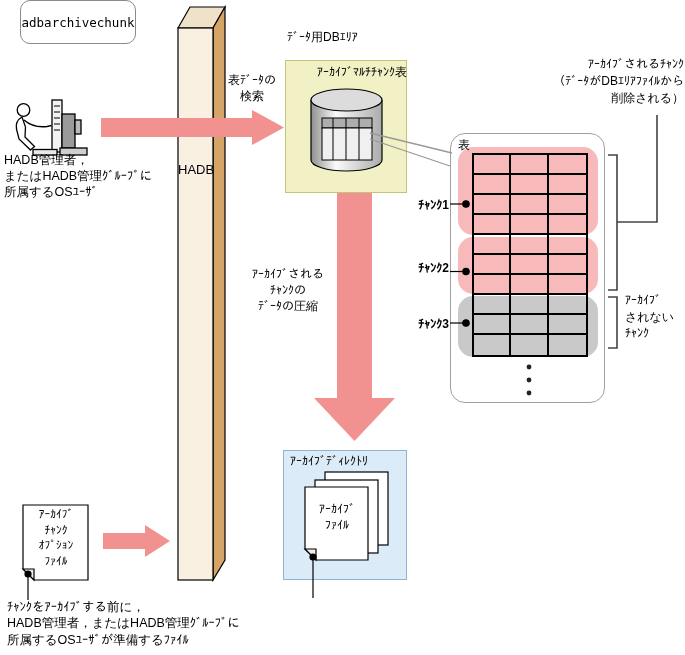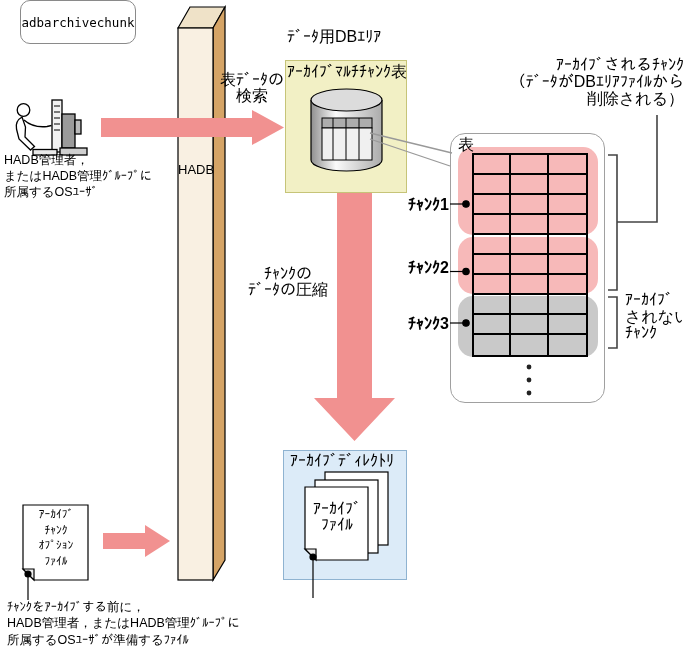--- a/index.html
+++ b/index.html
@@ -28,21 +28,21 @@
   
   .grid{left:472px;top:153px;width:116px;height:204px;display:grid;
         grid-auto-rows:1fr;border:2px solid #000;z-index:6;}
   .cell{border-right:2px solid #000;border-bottom:2px solid #000;}
   .cell:nth-child(3n){border-right:0;}
   .cell:nth-last-child(-n+3){border-bottom:0;}
 
   svg.layer{position:absolute;left:0;top:0;z-index:5;pointer-events:none;}
 
   
-  .txt{position:absolute;z-index:10;font-size:16px;line-height:16px;white-space:nowrap;}
+  .txt{position:absolute;z-index:10;font-size:12px;line-height:16px;white-space:nowrap;}
   .bubble{left:59px;top:67px;width:114px;height:42px;background:#fff;border:1.5px solid #8a8a8a;
           border-radius:10px;display:flex;align-items:center;justify-content:center;
           font-family:"DejaVu Sans Mono","Liberation Mono",monospace;font-size:12.5px;z-index:10;}
   .actor-label{left:4px;top:152px;font-size:12.5px;}
   .hadb-label{left:178px;top:162px;width:35px;text-align:right;font-size:13px;}
   .search-label{left:219px;top:72px;width:66px;text-align:center;}
   .db-title{left:287px;top:29px;}
   .archive-table-label{left:285px;top:64px;width:122px;text-align:right;}
   .archived-note{left:504px;top:56px;width:180px;text-align:right;line-height:17px;}
   .table-title{left:458px;top:137px;}
@@ -223,20 +223,21 @@
   <div class="txt chunk-label c2">ﾁｬﾝｸ2</div>
   <div class="txt chunk-label c3">ﾁｬﾝｸ3</div>
 
   <div class="txt not-archived-note">
     <div>ｱｰｶｲﾌﾞ</div>
     <div>されない</div>
     <div>ﾁｬﾝｸ</div>
   </div>
 
   <div class="txt compress-note">
+    <div>ｱｰｶｲﾌﾞされる</div>
     <div>ﾁｬﾝｸの</div>
     <div>ﾃﾞｰﾀの圧縮</div>
   </div>
 
   <div class="txt dir-title">ｱｰｶｲﾌﾞﾃﾞｨﾚｸﾄﾘ</div>
 
   <div class="txt file-label">
     <div>ｱｰｶｲﾌﾞ</div>
     <div>ﾌｧｲﾙ</div>
   </div>

